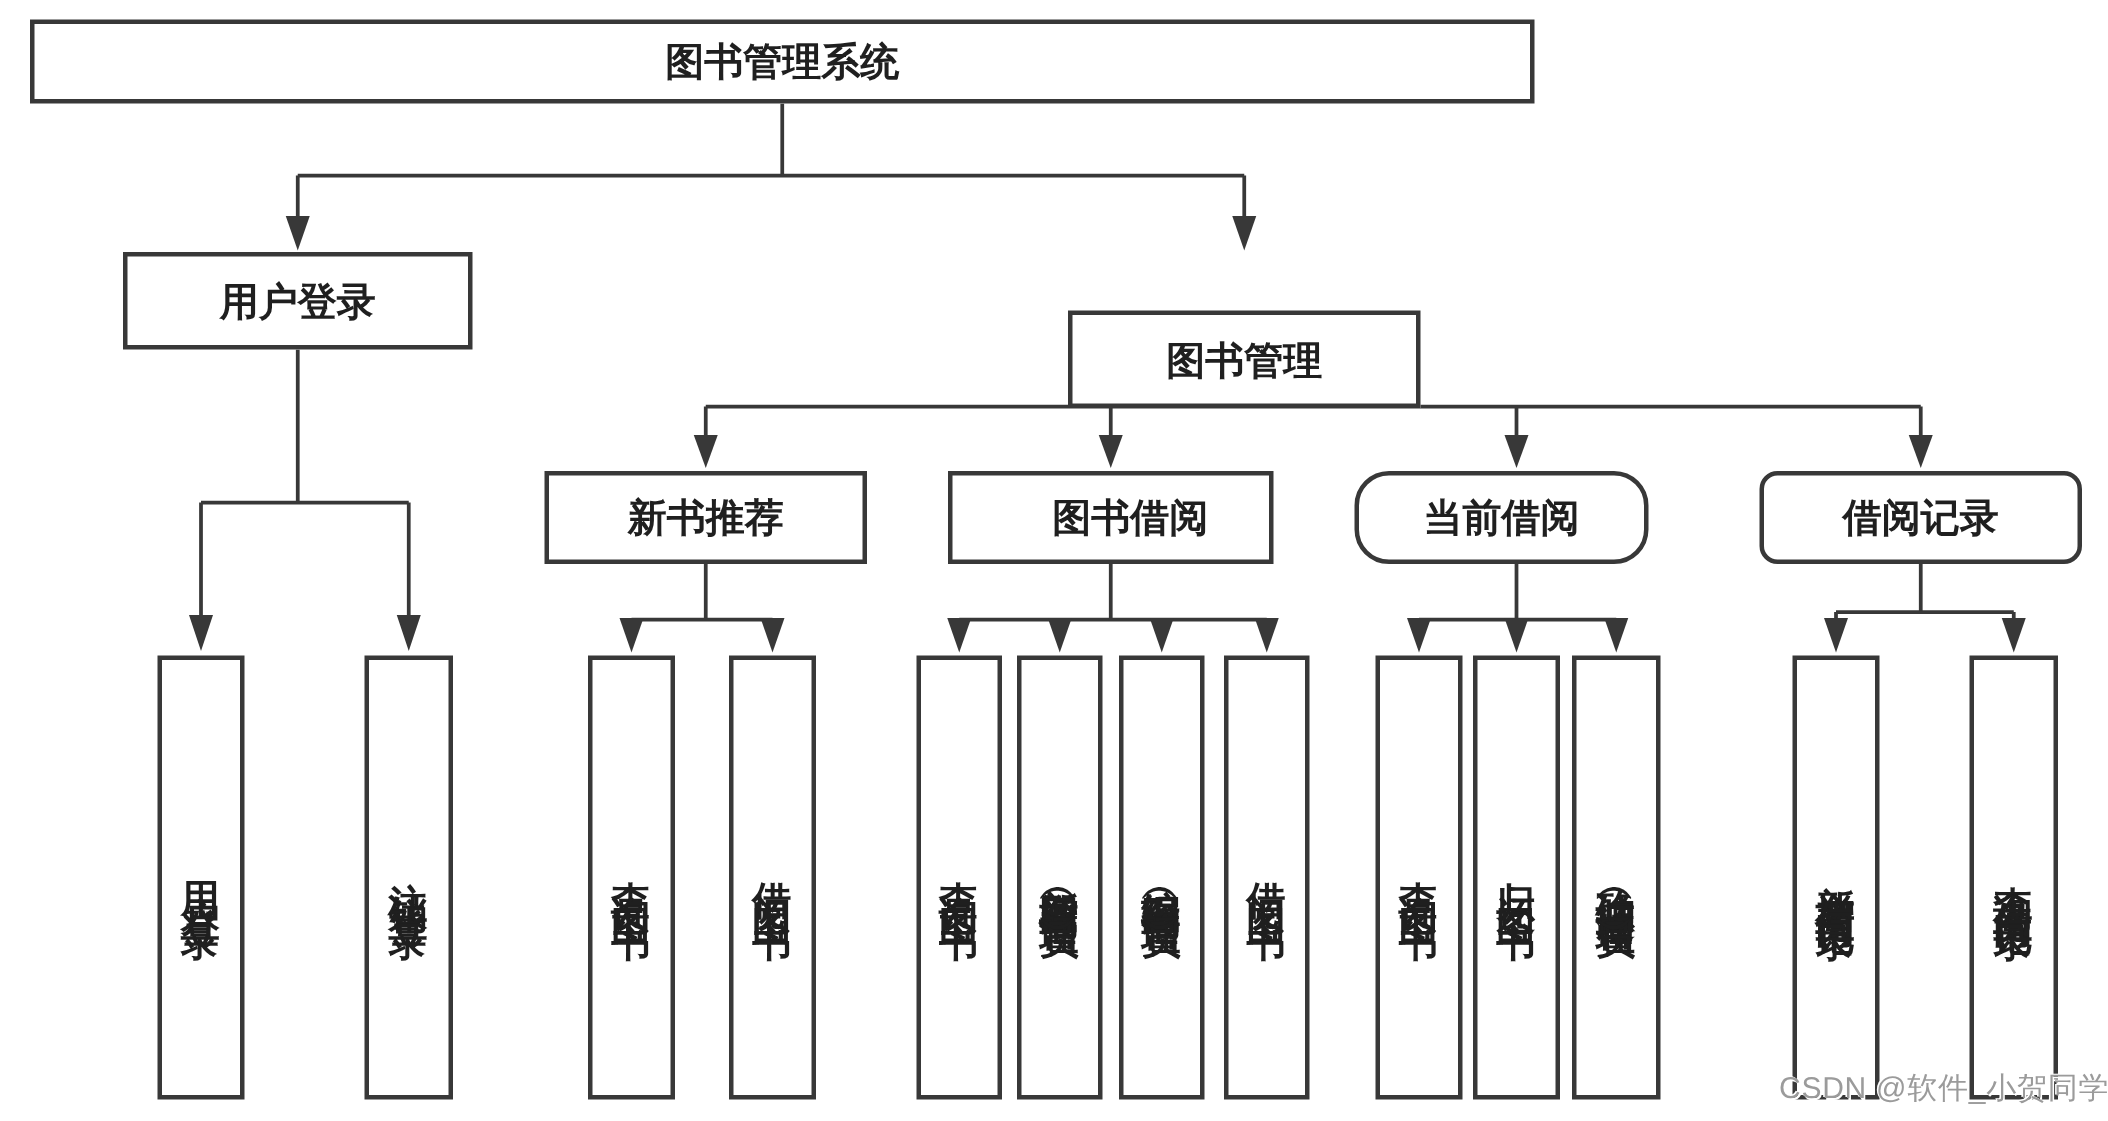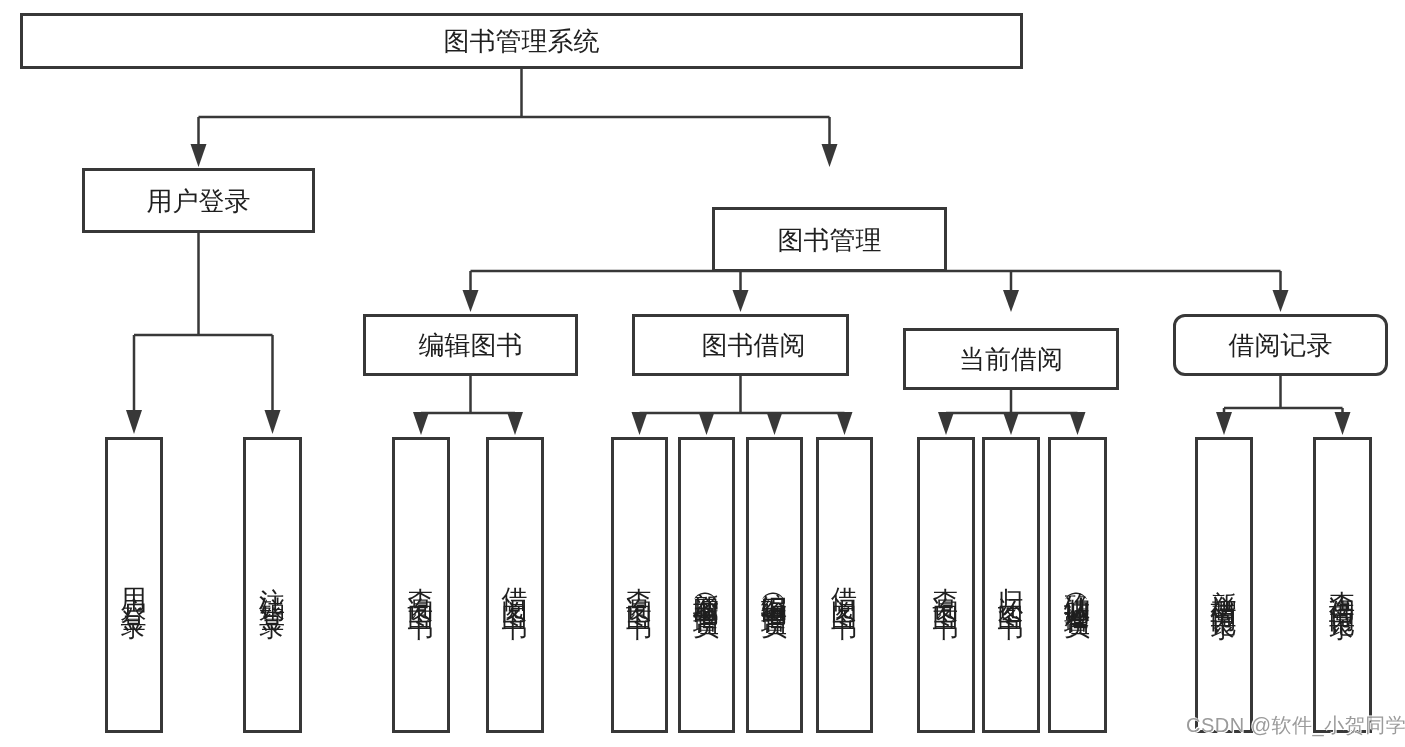--- a/index.html
+++ b/index.html
@@ -15,20 +15,21 @@
     box-sizing:border-box;
     border:3px solid #383838;
     background:#ffffff;
     color:#1f1f1f;
     display:flex;
     align-items:center;
     justify-content:center;
     font-size:26px;
     line-height:1;
     white-space:nowrap;
+    font-weight:bold;
   }
   .vbox{
     writing-mode:vertical-rl;
     text-orientation:mixed;
     white-space:normal;
   }
   .ls4{letter-spacing:9px;}
   .ls6{letter-spacing:5px;}
   .ls9{letter-spacing:3px;}
   .connector-layer{position:absolute;left:0;top:0;pointer-events:none;}
@@ -42,21 +43,21 @@
     letter-spacing:0.5px;
     text-shadow:1px 1px 0 #ffffff,-1px -1px 0 #ffffff;
     white-space:nowrap;
   }
   
   #n-root{left:20px;top:13px;width:1003px;height:56px;}
   #n-user-login{left:82px;top:168px;width:233px;height:65px;}
   #n-book-mgmt{left:712px;top:168px;width:235px;height:65px;margin-top:39px;}
   #n-new-books{left:363px;top:314px;width:215px;height:62px;}
   #n-book-borrow{left:632px;top:314px;width:217px;height:62px;padding-left:26px;}
-  #n-current-borrow{left:903px;top:328px;width:216px;height:62px;}
+  #n-current-borrow{left:903px;top:314px;width:196px;height:62px;border-radius:23px;}
   #n-borrow-records{left:1173px;top:314px;width:215px;height:62px;border-radius:12px;}
   #n-c1{left:105px;top:437px;width:58px;height:296px;}
   #n-c2{left:243px;top:437px;width:59px;height:296px;}
   #n-c3{left:392px;top:437px;width:58px;height:296px;}
   #n-c4{left:486px;top:437px;width:58px;height:296px;}
   #n-c5{left:611px;top:437px;width:57px;height:296px;}
   #n-c6{left:678px;top:437px;width:57px;height:296px;}
   #n-c7{left:746px;top:437px;width:57px;height:296px;}
   #n-c8{left:816px;top:437px;width:57px;height:296px;}
   #n-c9{left:917px;top:437px;width:58px;height:296px;}
@@ -111,21 +112,21 @@
       <polygon points="1216,412 1232,412 1224,435"></polygon>
       <polygon points="1334.5,412 1350.5,412 1342.5,435"></polygon>
     </g>
   </svg>
 
   <div id="n-root" class="box">图书管理系统</div>
 
   <div id="n-user-login" class="box">用户登录</div>
   <div id="n-book-mgmt" class="box">图书管理</div>
 
-  <div id="n-new-books" class="box">编辑图书</div>
+  <div id="n-new-books" class="box">新书推荐</div>
   <div id="n-book-borrow" class="box">图书借阅</div>
   <div id="n-current-borrow" class="box">当前借阅</div>
   <div id="n-borrow-records" class="box">借阅记录</div>
 
   <div id="n-c1" class="box vbox ls4">用户登录</div>
   <div id="n-c2" class="box vbox ls4">注销登录</div>
 
   <div id="n-c3" class="box vbox ls4">查询图书</div>
   <div id="n-c4" class="box vbox ls4">借阅图书</div>
 

